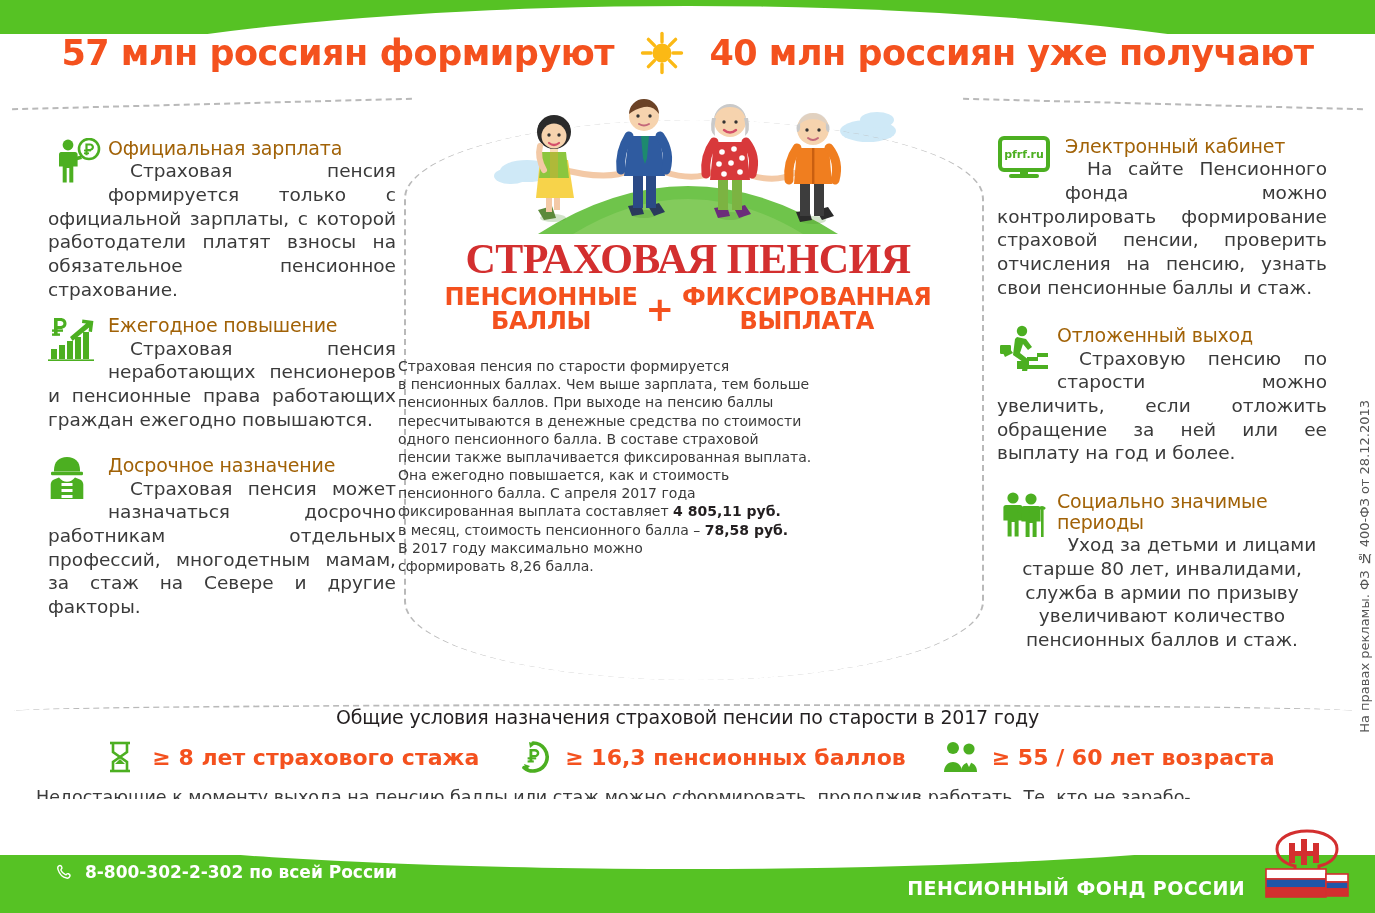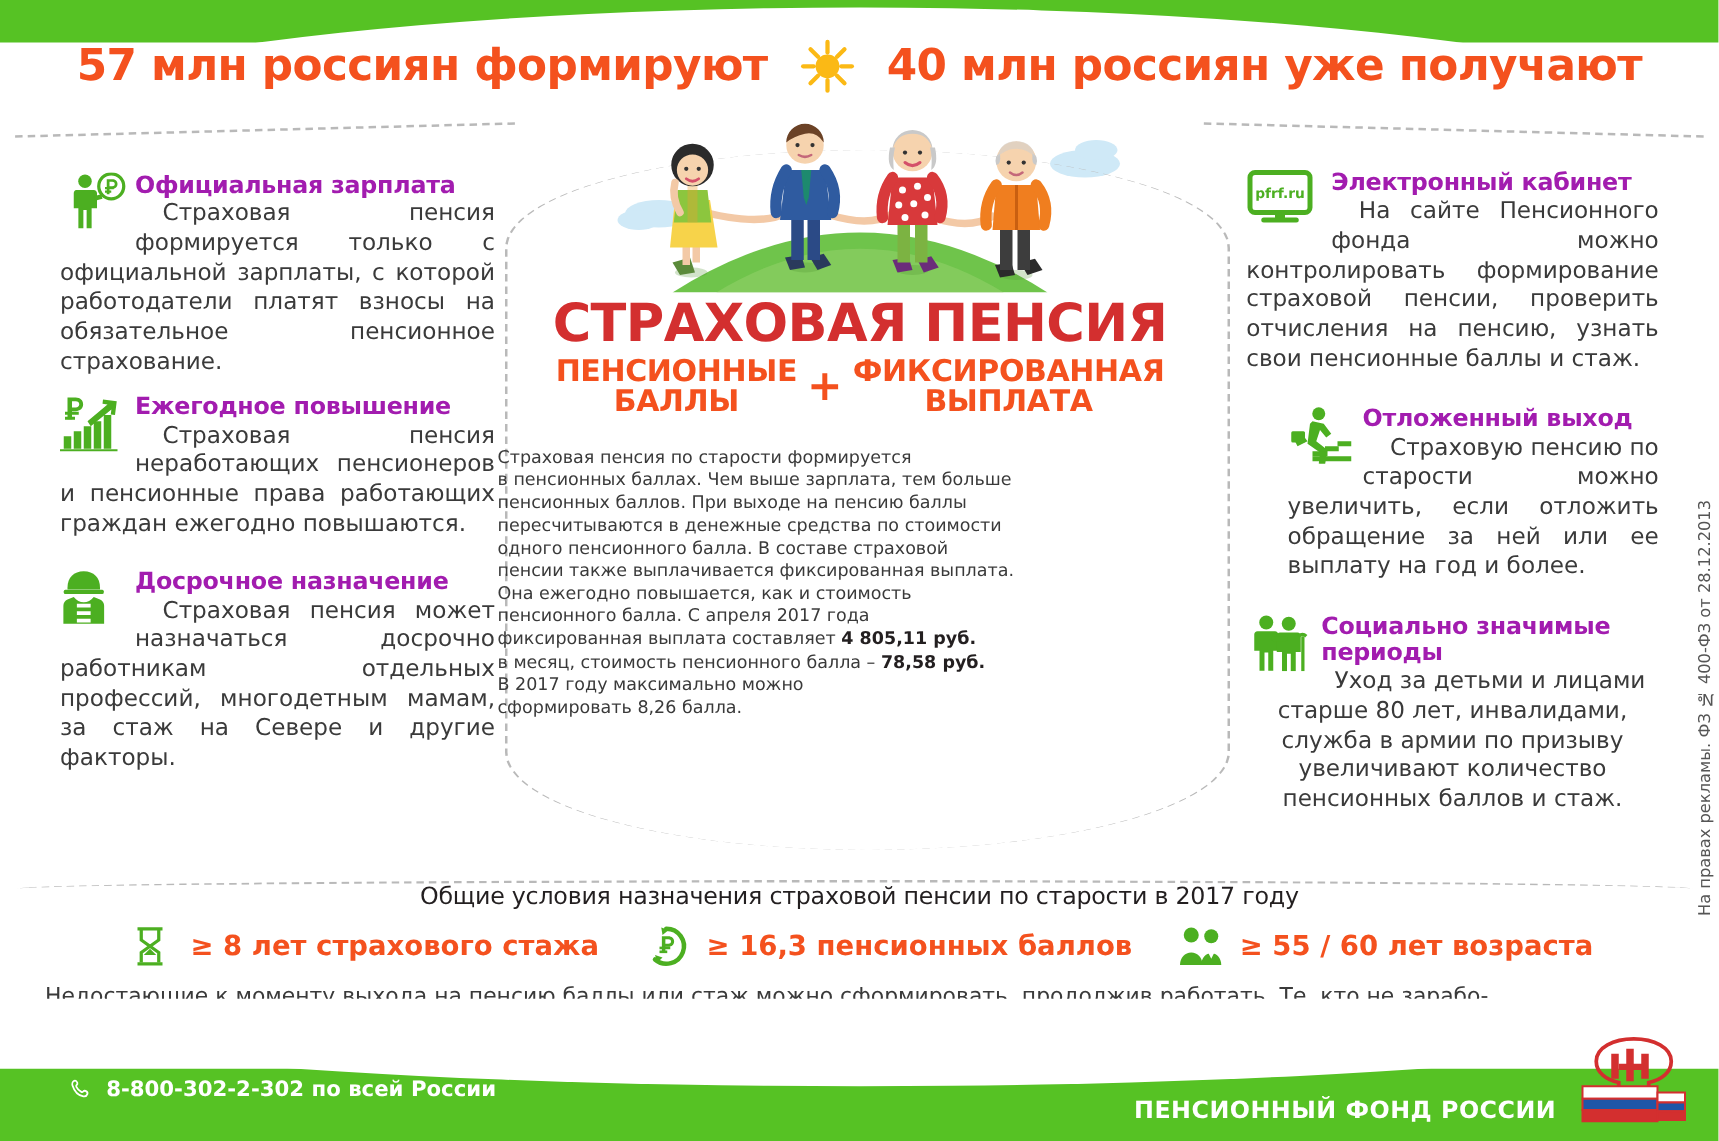--- a/index.html
+++ b/index.html
@@ -74,37 +74,37 @@
   .dash-line { position: absolute; border-top: 2px dashed #b9b9b9; }
 
   
   .col { position: absolute; }
   .block { position: relative; margin-bottom: 14px; }
   .b-icon {
     float: left; width: 54px; height: 46px; margin-right: 6px;
     position: relative;
   }
   .b-title {
-    font-size: 19px; font-weight: bold; color: #a21caf;
+    font-size: 19px; font-weight: normal; color: #a16207;
     line-height: 1.12; letter-spacing: -0.2px;
   }
   .b-body {
     font-size: 18.5px; color: #3a3a3a; line-height: 1.28;
     text-align: justify; text-indent: 22px;
   }
 
   .col-left { left: 48px; top: 138px; width: 348px; }
   .col-right { right: 48px; top: 136px; width: 330px; }
 
   
   .center { position: absolute; left: 398px; top: 86px; width: 580px; }
   .people { position: relative; width: 420px; height: 148px; margin: 0 auto; }
   .title-main {
     text-align: center; font-size: 42px; font-weight: bold; color: #d32f2f;
-    letter-spacing: -0.5px; line-height: 1; margin-top: 4px;
+    letter-spacing: -0.5px; line-height: 1; margin-top: 4px; font-family: Liberation Serif, serif;
   }
   .title-sub {
     display: flex; align-items: center; justify-content: center; gap: 8px;
     margin-top: 5px;
   }
   .title-sub .part {
     font-size: 24px; font-weight: bold; color: #f4511e; line-height: 1.02;
     letter-spacing: -0.3px; text-align: center;
   }
   .title-sub .plus { font-size: 34px; font-weight: bold; color: #f4511e; }
@@ -378,21 +378,21 @@
           <rect x="3" y="2" width="48" height="32" rx="4" fill="none" stroke="#4caf21" stroke-width="4"></rect>
           <rect x="23" y="34" width="8" height="5" fill="#4caf21"></rect>
           <rect x="12" y="38" width="30" height="4" rx="2" fill="#4caf21"></rect>
           <text x="27" y="22" font-size="11" font-family="DejaVu Sans, sans-serif" fill="#4caf21" text-anchor="middle" font-weight="bold">pfrf.ru</text>
         </svg>
       </div>
       <div class="b-title">Электронный кабинет</div>
       <div class="b-body">На сайте Пенсионного фонда можно контролировать формирование страховой пенсии, проверить отчисления на пенсию, узнать свои пенсионные баллы и стаж.</div>
     </div>
 
-    <div class="block" style="margin-top:26px;margin-left:33px;">
+    <div class="block" style="margin-top:26px;">
       <div class="b-icon">
         <svg viewBox="0 0 54 46" width="54" height="46">
           <g fill="#4caf21">
             <circle cx="25" cy="6" r="5.2"></circle>
             <path d="M20 12 l9 2 6 8 -4 3 -5 -6 -3 9 9 7 -2 12 -5 -1 1 -9 -10 -7 2 -16z"></path>
             <path d="M13 24 l-7 4 2 4 8 -4z"></path>
             <rect x="3" y="20" width="11" height="9" rx="1.2"></rect>
             <rect x="20" y="36" width="12" height="4"></rect>
             <rect x="30" y="32" width="11" height="4"></rect>
             <rect x="40" y="28" width="11" height="4"></rect>

